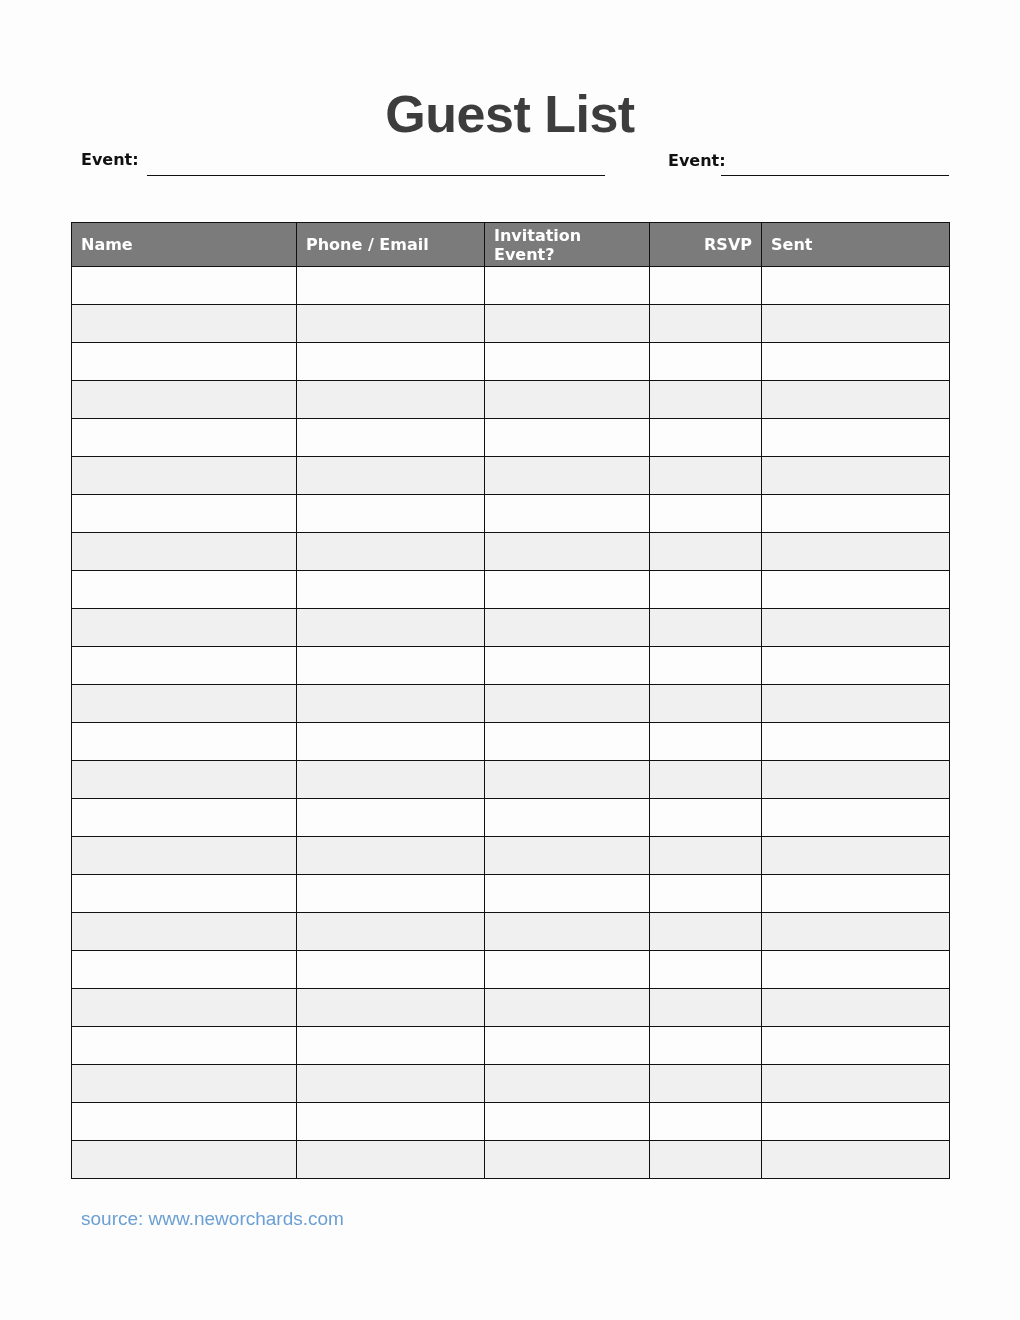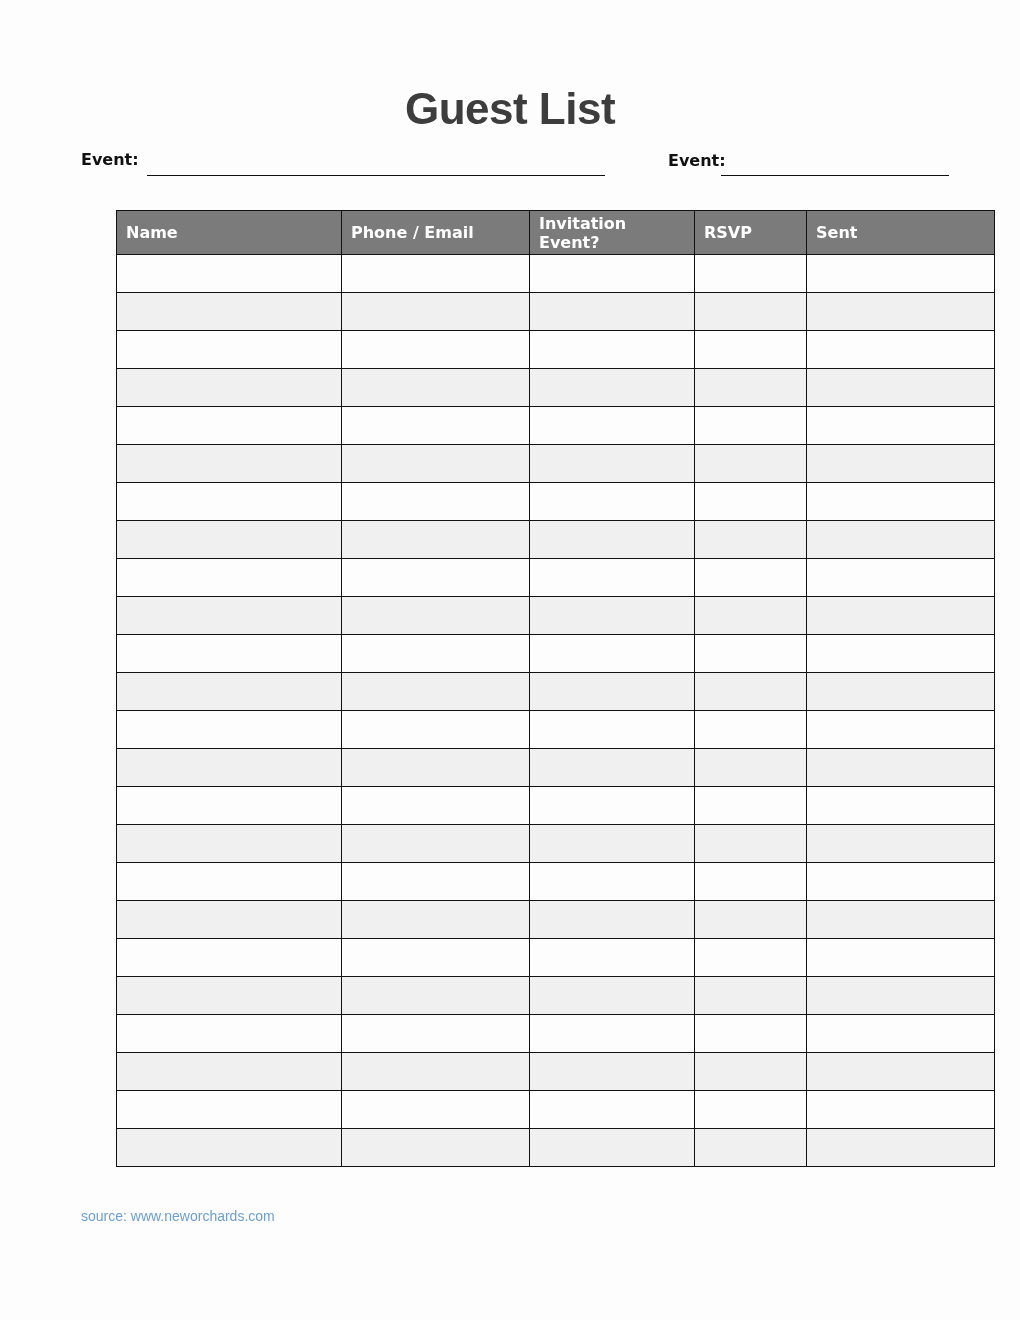--- a/index.html
+++ b/index.html
@@ -8,54 +8,53 @@
       background: #fdfdfd;
       position: relative;
       font-family: "DejaVu Sans", sans-serif;
       color: #222;
       overflow: hidden;
     }
     .title {
       position: absolute; left: 0; width: 1020px; top: 84px;
       text-align: center;
       font-family: "Liberation Sans", sans-serif;
-      font-weight: bold; font-size: 44px; color: #3d3d3d;
+      font-weight: bold; font-size: 52px; color: #3d3d3d;
       letter-spacing: -0.5px;
     }
     .field-label {
       position: absolute; font-family: "DejaVu Sans", sans-serif;
       font-weight: bold; font-size: 16px; color: #111;
     }
     .field-line {
       position: absolute; height: 0; border-top: 1.5px solid #111;
     }
     table.guest {
-      position: absolute; left: 71px; top: 210px;
+      position: absolute; left: 71px; top: 222px;
       width: 878px;
       border-collapse: collapse;
       table-layout: fixed;
-      margin-left: 45px;
     }
     table.guest th, table.guest td {
       border: 1.5px solid #111;
       padding: 0 9px;
     }
     table.guest th {
       background: #7b7b7b; color: #fff;
       height: 43px; text-align: left;
       font-family: "DejaVu Sans", sans-serif;
       font-weight: bold; font-size: 16px;
     }
-    table.guest th.center { text-align: left; }
+    table.guest th.center { text-align: right; }
     table.guest td { height: 37px; background: #fdfdfd; }
     table.guest tr.alt td { background: #f0f0f0; }
     .source {
       position: absolute; left: 81px; top: 1208px;
       font-family: "Liberation Sans", sans-serif;
-      font-size: 14px; color: #6b9fd4;
+      font-size: 19px; color: #6b9fd4;
     }
   </style>
 </head>
 <body>
 
 <div class="title">Guest List</div>
 
 <div class="field-label" style="left:81px; top:150px;text-align:center;">Event:</div>
 <div class="field-line" style="left:147px; top:175px; width:458px;"></div>
 

